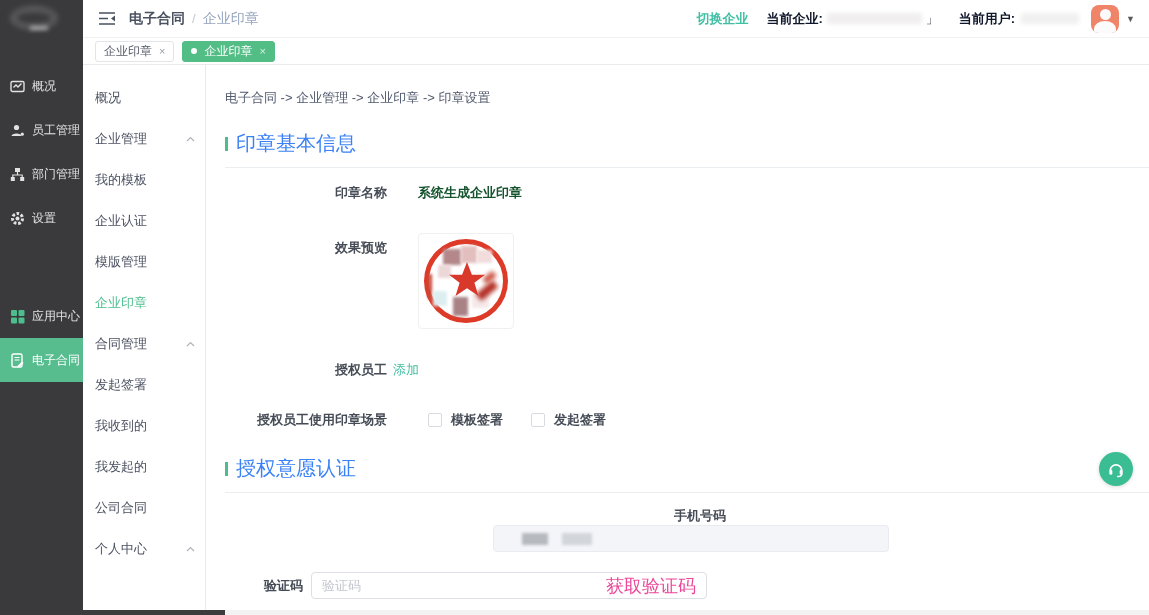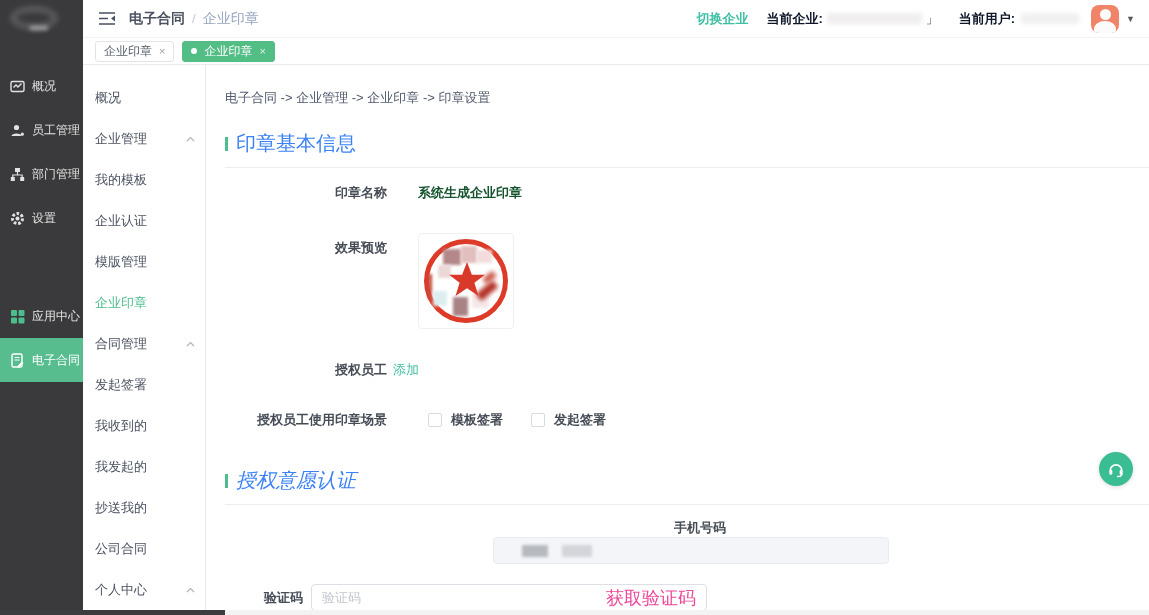--- a/index.html
+++ b/index.html
@@ -69,21 +69,21 @@
   .s2-item.active { color:#4dbd8d; }
   .s2-caret { margin-left:auto; width:9px; height:6px; }
   .s2-caret svg { display:block; }
 
   
   .content { flex:1; position:relative; background:#fff; padding:24px 0 8px 19px; min-width:0; }
   .breadcrumb { font-size:13px; color:#515a6e; }
   .sec-title { margin-top:23px; display:flex; align-items:center; font-size:20px; color:#3b82f6; }
   .sec-title::before { content:""; width:3px; height:14px; background:#4dbd8d; margin-right:8px; }
   .sec-divider { margin-top:10px; height:1px; background:#ebeef0; }
-  .sec2 { margin-top:38px;font-style:italic; }
+  .sec2 { margin-top:26px; }
 
   .frow { display:flex; align-items:center; }
   .flabel { width:162px; flex-shrink:0; text-align:right; font-size:13px; font-weight:bold; color:#464c56; }
   .flabel2 { width:78px; flex-shrink:0; text-align:right; font-size:13px; font-weight:bold; color:#464c56; }
   .row-name { margin-top:16px; }
   .row-name .fvalue { margin-left:31px; font-size:13px; font-weight:bold; color:#14532d; }
   .row-preview { margin-top:31px; align-items:flex-start; }
   .row-preview .flabel { padding-top:6px; }
   .row-staff { margin-top:32px; }
   .add-link { margin-left:6px; color:#41bfa0; font-size:13px; cursor:pointer; }
@@ -277,23 +277,20 @@
         <div class="s2-item lv2">
           <span>发起签署</span>
         </div>
         <div class="s2-item lv2">
           <span>我收到的</span>
         </div>
         <div class="s2-item lv2">
           <span>我发起的</span>
         </div>
         <div class="s2-item lv2">
-          <span>抄送我的</span>
-        </div>
-        <div class="s2-item lv2">
           <span>公司合同</span>
         </div>
         <div class="s2-item lv1">
           <span>个人中心</span>
           <span class="s2-caret">
               <svg width="9" height="6" viewBox="0 0 9 6">
                 <path d="M1 5 L4.5 1.5 L8 5" fill="none" stroke="#aeb4bd" stroke-width="1.2"></path>
               </svg>
             </span>
         </div>

